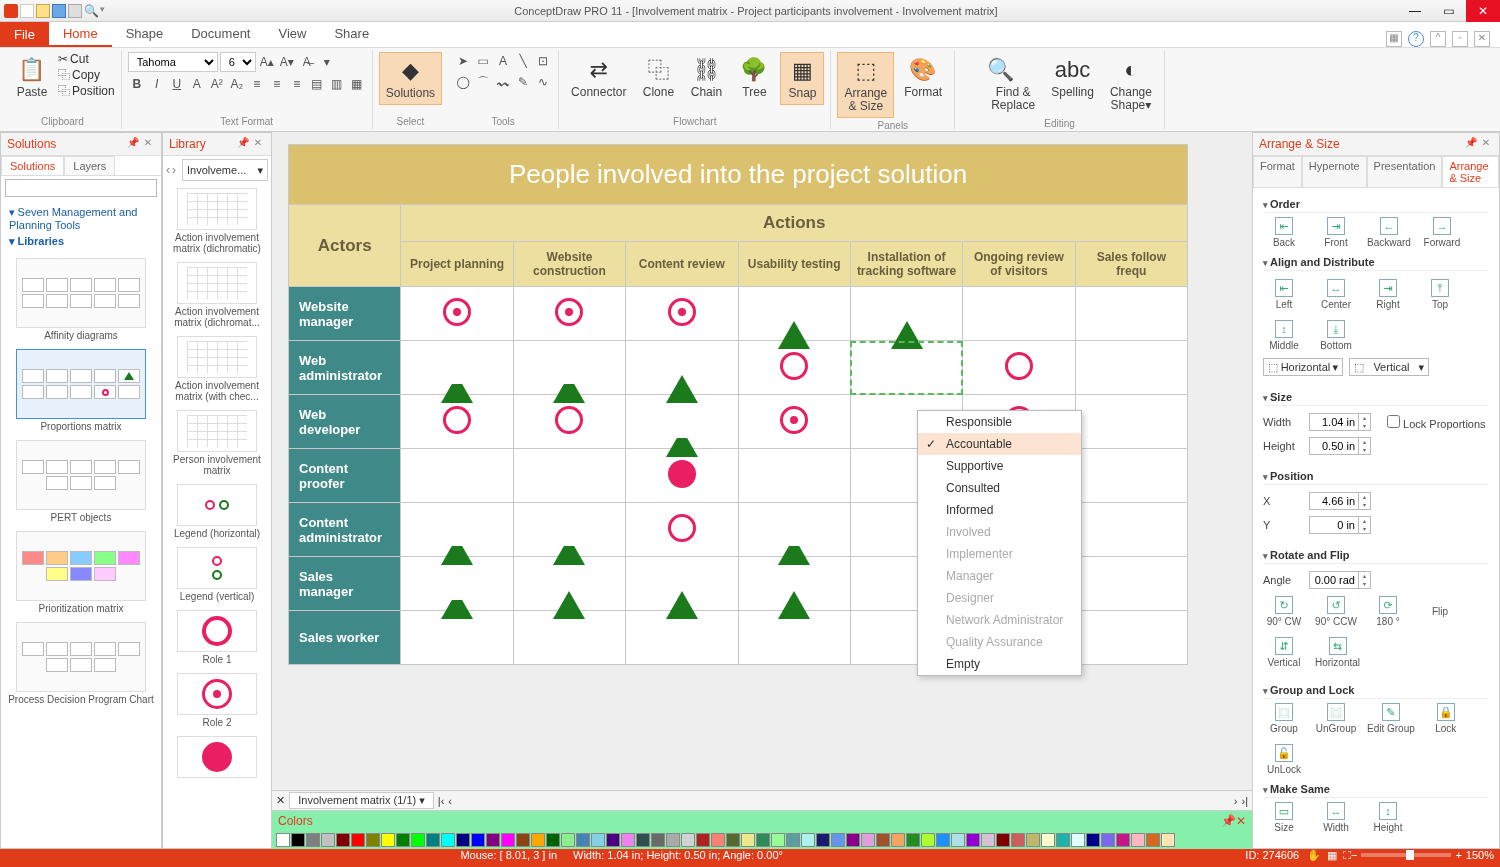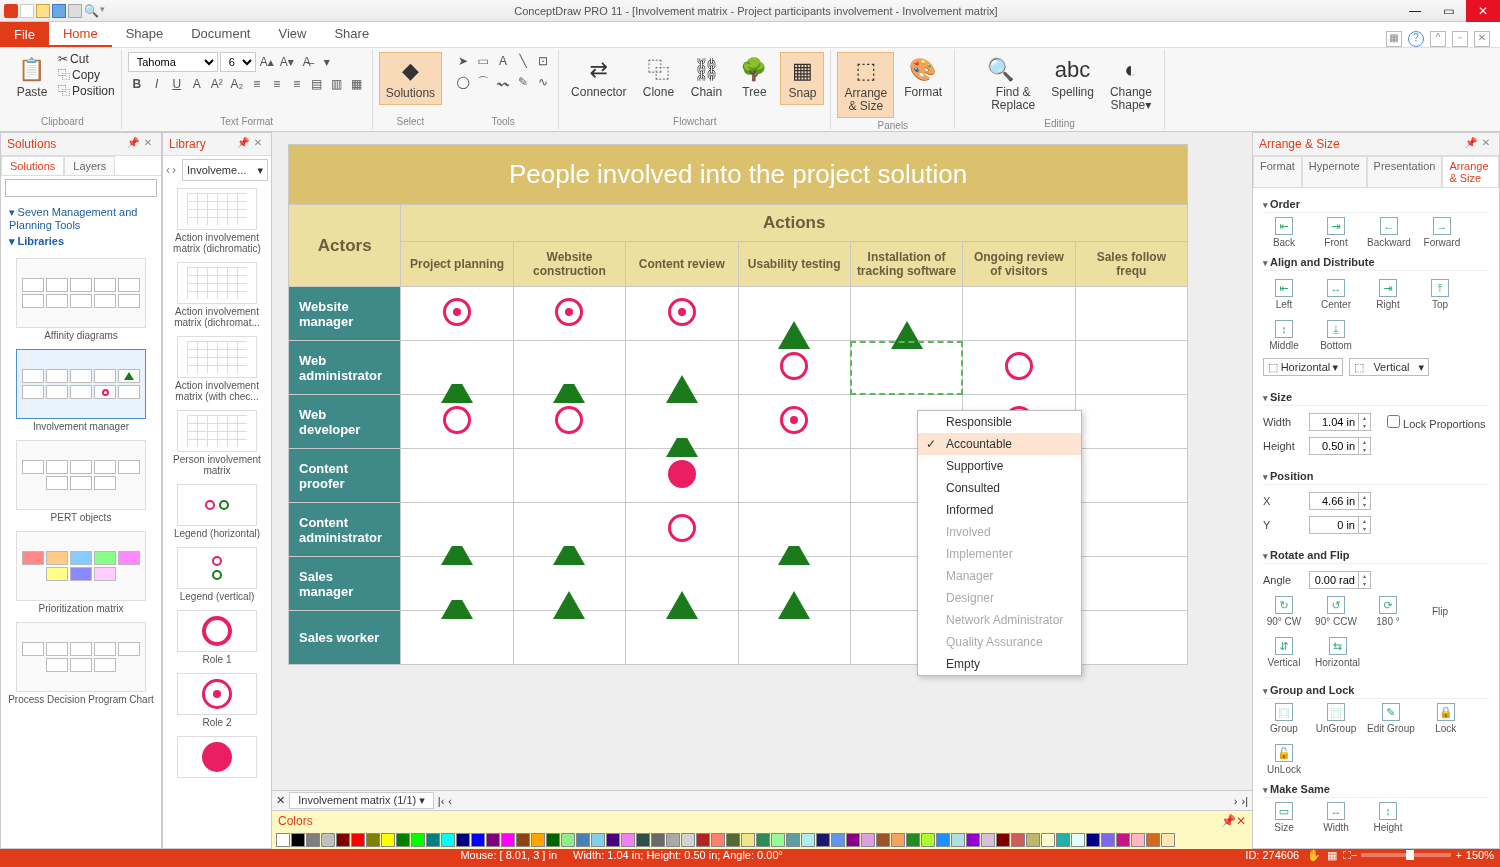--- a/index.html
+++ b/index.html
@@ -92,21 +92,21 @@
 
 .ctxmenu { position:absolute; background:#fff; border:1px solid #bbb; box-shadow:2px 2px 6px rgba(0,0,0,.2); font-size:12px; min-width:150px; z-index:50;}
 .ctxmenu .mi { padding:4px 18px 4px 28px; cursor:pointer; color:#333; position:relative;}
 .ctxmenu .mi.sel { background:#fce3d2;}
 .ctxmenu .mi.dis { color:#aaa;}
 .ctxmenu .mi .chk { position:absolute; left:8px; top:4px;}
 
 
 .sheettabs { height:20px; background:#f4f4f4; border-top:1px solid #ccc; display:flex; align-items:center; font-size:11px; padding:0 4px; gap:4px;}
 .sheettab { border:1px solid #ccc; padding:1px 8px; background:#fff; cursor:pointer;}
-.colorspanel { border-top:1px solid #ccc; background:#fef9c3;}
+.colorspanel { border-top:1px solid #ccc; background:#86efac;}
 .colorhead { padding:3px 6px; font-size:12px; color:#e03c1a; display:flex; align-items:center;}
 .swatches { display:flex; flex-wrap:nowrap; overflow:hidden; padding:2px 4px; gap:1px;}
 .sw { width:14px; height:14px; border:1px solid #888;}
 
 
 .arrange { width:248px;}
 .arr-tabs { display:flex; border-bottom:1px solid #ddd; font-size:11px;}
 .arr-tab { padding:3px 6px; border:1px solid #ddd; border-bottom:none; background:#f7f7f7; cursor:pointer; color:#666;}
 .arr-tab.active { background:#fff; color:#e03c1a;}
 .arr-body { flex:1; overflow-y:auto; padding:6px 10px; font-size:11px;}
@@ -361,21 +361,21 @@
             <div class="cell" style="display:flex;align-items:center;justify-content:center;">
               <span style="width:0;height:0;border-left:5px solid transparent;border-right:5px solid transparent;border-bottom:8px solid #1b7a1b;"></span>
             </div>
             <div class="cell"></div>
             <div class="cell"></div>
             <div class="cell"></div>
             <div class="cell" style="display:flex;align-items:center;justify-content:center;">
               <span style="width:7px;height:7px;border:2px solid #e91e63;border-radius:50%;"></span>
             </div>
             <div class="cell"></div>
-          </div><span>Involvement manager</span></div>
+          </div><span>Proportions matrix</span></div>
       <div class="gal-item"><div class="gal-thumb">
             <div class="cell"></div>
             <div class="cell"></div>
             <div class="cell"></div>
             <div class="cell"></div>
             <div class="cell"></div>
             <div class="cell"></div>
             <div class="cell"></div>
             <div class="cell"></div>
           </div><span>PERT objects</span></div>

